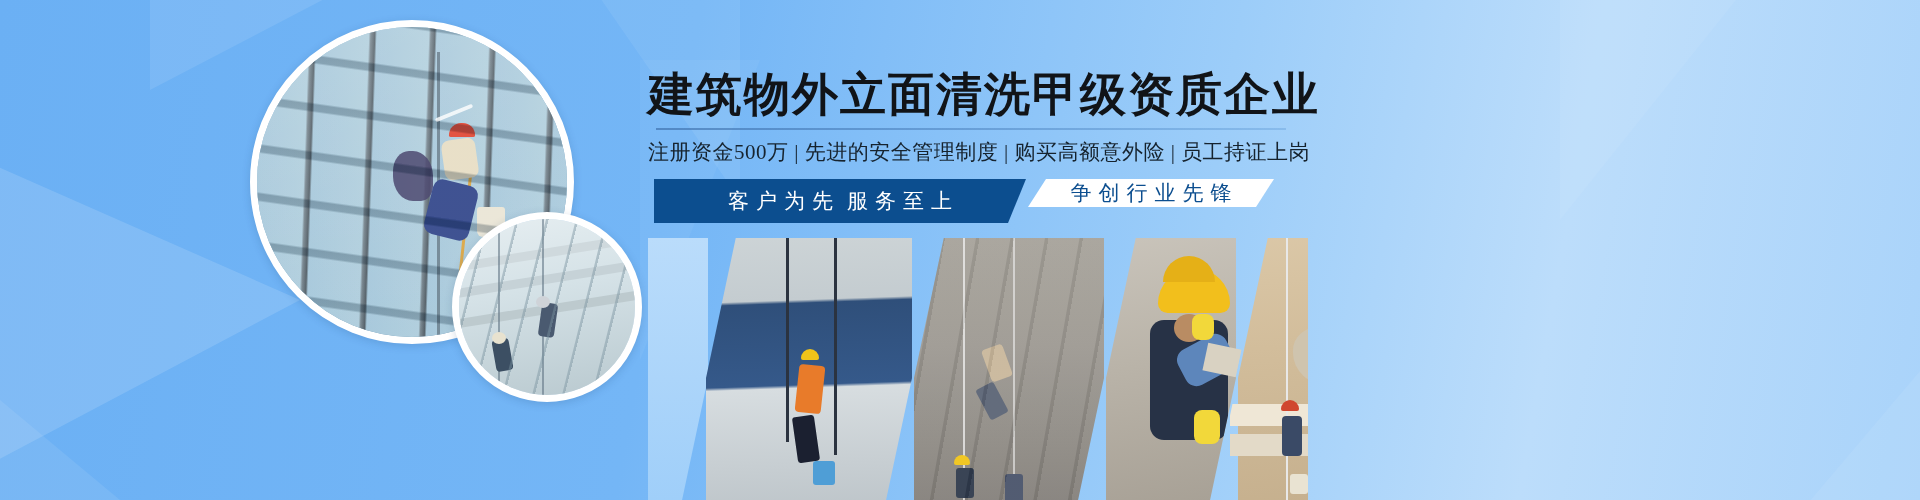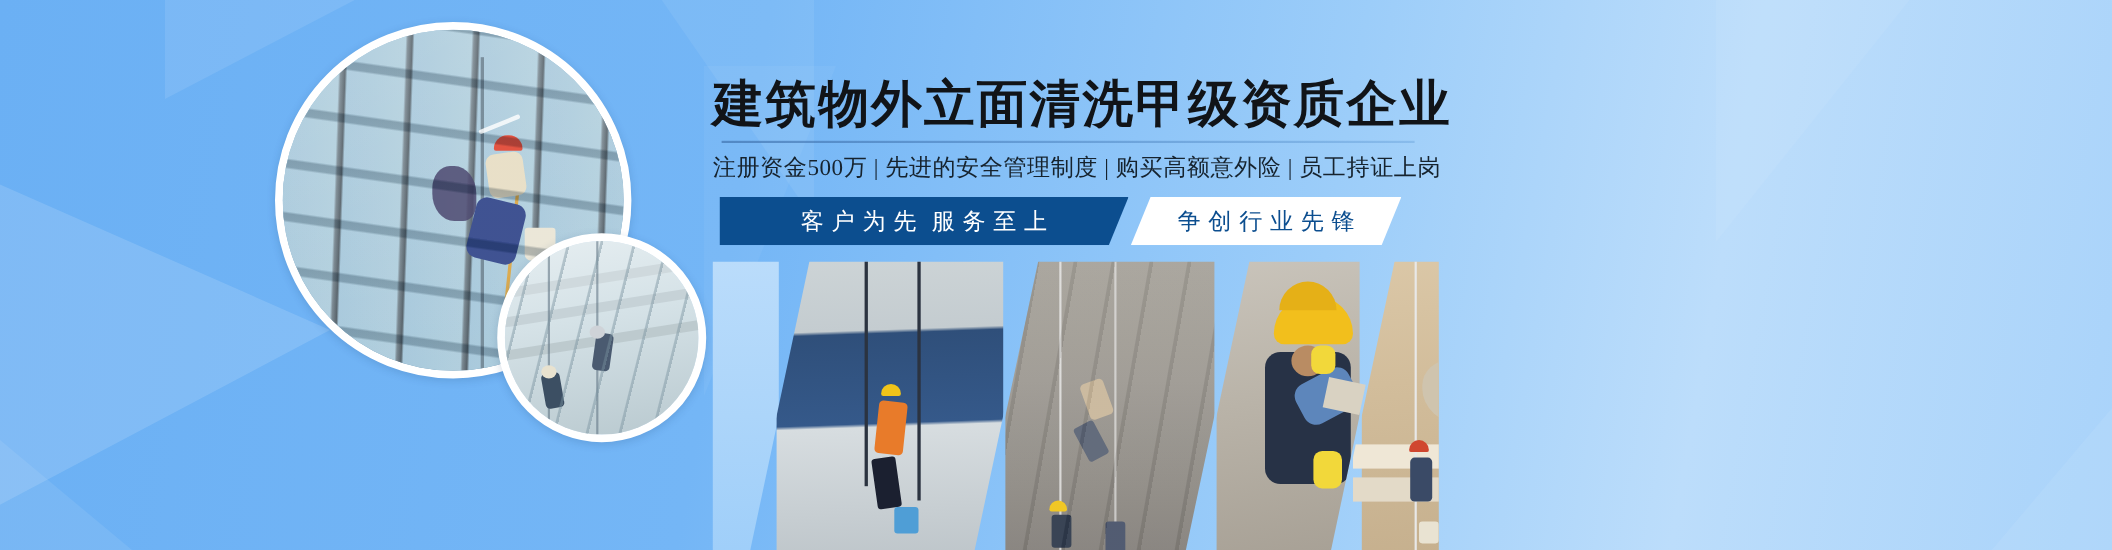--- a/index.html
+++ b/index.html
@@ -75,21 +75,21 @@
             font-size:21px;color:#16232e;letter-spacing:.5px;white-space:nowrap;}
 
   
   .ribbon{position:absolute;left:6px;top:163px;height:44px;width:620px;}
   .ribbon-blue{position:absolute;left:0;top:0;height:44px;width:372px;
                background:#0c4e8f;
                clip-path:polygon(0 0,100% 0,calc(100% - 18px) 100%,0 100%);
                display:flex;align-items:center;justify-content:center;}
   .ribbon-blue span{color:#ffffff;font-size:21px;letter-spacing:7px;
                     text-indent:7px;white-space:nowrap;}
-  .ribbon-white{position:absolute;left:374px;top:0;height:44px;width:246px;
+  .ribbon-white{position:absolute;left:374px;top:0;height:28px;width:246px;
                 background:#ffffff;
                 clip-path:polygon(18px 0,100% 0,calc(100% - 18px) 100%,0 100%);
                 display:flex;align-items:center;justify-content:center;}
   .ribbon-white span{color:#0c4e8f;font-size:21px;letter-spacing:7px;
                      text-indent:7px;white-space:nowrap;}
 
   
   .strip{position:absolute;left:0;top:222px;width:660px;height:278px;overflow:hidden;}
   .slice{position:absolute;top:-20px;height:320px;overflow:hidden;
          transform:skewX(-12deg);}

